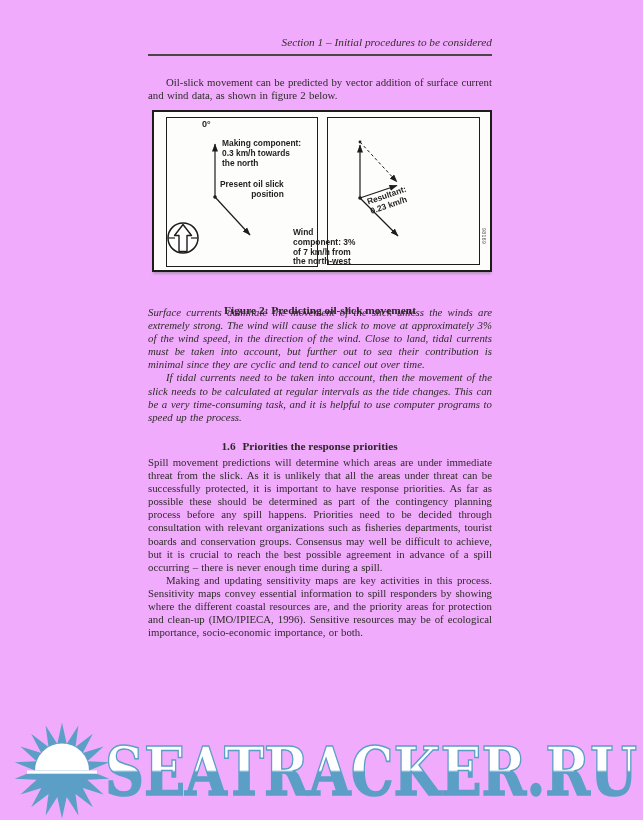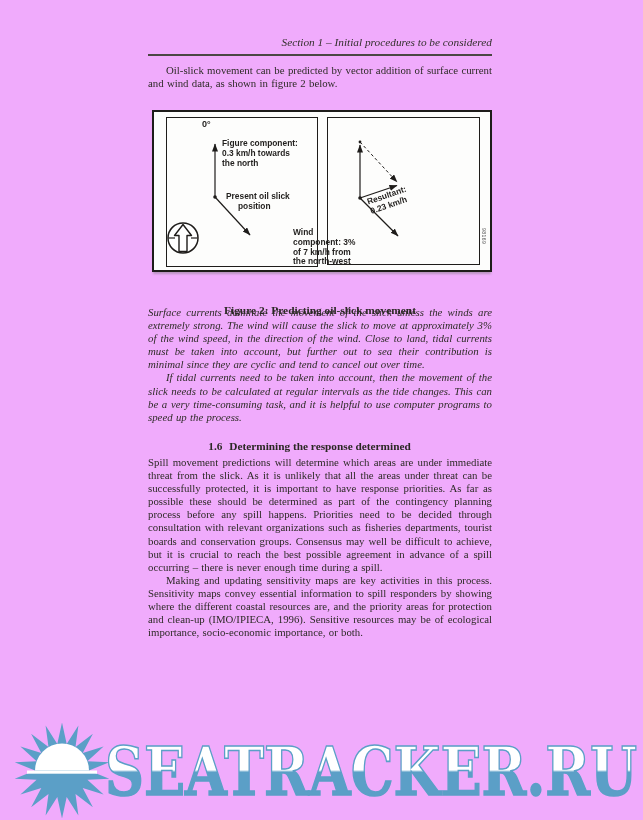--- a/index.html
+++ b/index.html
@@ -7,41 +7,41 @@
         font-family:"Liberation Serif",serif;color:#2d2a27;padding-left:40px;}
   
   .hdr{position:absolute;left:148px;top:36px;width:344px;text-align:right;
        font-style:italic;font-size:11.3px;color:#33302c;}
   .hdr-rule{position:absolute;left:148px;top:54px;width:344px;height:2px;background:#4a4743;}
   
   .col{position:absolute;left:148px;width:344px;font-size:10.8px;line-height:13.1px;
        text-align:justify;word-spacing:0.6px;color:#2e2b27;}
   .col p{margin:0;}
   .indent{text-indent:18px;}
-  .intro{top:64px;}
+  .intro{top:76px;}
   .col1{top:306px;font-style:italic;}
   .col2{top:456px;}
   .sec-head{position:absolute;left:127px;top:440px;width:365px;font-weight:bold;
             font-size:11.3px;color:#2b2824;display:flex;justify-content:center;}
   .sec-num{width:21px;flex:none;}
   .caption{position:absolute;left:148px;top:283px;width:344px;text-align:center;
            font-weight:bold;font-size:11.4px;color:#2b2824;margin-top:21px;}
   .pgnum{position:absolute;left:148px;top:676px;width:344px;text-align:center;
          font-size:11px;color:#3a3733;}
   
   .fig{position:absolute;left:152px;top:110px;width:336px;height:158px;
        border:2px solid #1e1c1a;background:#fdfdfc;
        box-shadow:0 3px 2px -1px rgba(120,120,120,.45);}
   .panel{position:absolute;border:1.5px solid #1e1c1a;background:transparent;}
   .panel.left{left:12px;top:5px;width:150px;height:148px;}
   .panel.right{left:173px;top:5px;width:151px;height:146px;}
   .fig svg.diagram{position:absolute;left:0;top:0;width:336px;height:158px;}
   .flabel{position:absolute;font-family:"Liberation Sans",sans-serif;font-weight:bold;
           font-size:8.4px;line-height:9.8px;color:#211f1d;white-space:nowrap;}
-  .flabel .ind{padding-left:12px;}
+  .flabel .ind{padding-left:12px;text-align:right;}
   .rot-res{transform:rotate(-19deg);transform-origin:left top;}
   .figid{position:absolute;left:327px;top:116px;font-family:"Liberation Sans",sans-serif;
          font-size:5px;color:#555;writing-mode:vertical-rl;letter-spacing:.5px;}
   
   .wm{position:absolute;left:0;top:718px;width:620px;height:102px;}
   .wm svg{position:absolute;}
 </style>
 </head>
 <body>
 
@@ -85,26 +85,26 @@
         <line x1="206" y1="86" x2="243" y2="73.5" stroke="#1e1c1a" stroke-width="1.2" marker-end="url(#ah)"></line>
         <line x1="206" y1="86" x2="244" y2="124" stroke="#1e1c1a" stroke-width="1.2" marker-end="url(#ah)"></line>
         <circle cx="206" cy="86" r="1.8" fill="#1e1c1a"></circle>
         <circle cx="206" cy="30" r="1.4" fill="#1e1c1a"></circle>
       </g>
     </svg>
 
     <div class="flabel" style="left:48px;top:8px;font-size:9px;">0°</div>
 
     <div class="flabel" style="left:68px;top:27px;">
-      <div>Figure component:</div>
+      <div>Making component:</div>
       <div>0.3 km/h towards</div>
       <div>the north</div>
     </div>
 
-    <div class="flabel" style="left:66px;top:80px;margin-left:6px;">
+    <div class="flabel" style="left:66px;top:68px;">
       <div>Present oil slick</div>
       <div class="ind">position</div>
     </div>
 
     <div class="flabel" style="left:103px;top:116px;margin-left:36px;">
       <div>Wind</div>
       <div>component: 3%</div>
       <div>of 7 km/h from</div>
       <div>the north-west</div>
     </div>
@@ -119,21 +119,21 @@
 
   <div class="caption">Figure 2: Predicting oil-slick movement</div>
 
   <div class="col col1">
     <p>Surface currents dominate the movement of the slick unless the winds are extremely strong. The wind will cause the slick to move at approximately 3% of the wind speed, in the direction of the wind. Close to land, tidal currents must be taken into account, but further out to sea their contribution is minimal since they are cyclic and tend to cancel out over time.</p>
     <p class="indent">If tidal currents need to be taken into account, then the movement of the slick needs to be calculated at regular intervals as the tide changes. This can be a very time-consuming task, and it is helpful to use computer programs to speed up the process.</p>
   </div>
 
   <div class="sec-head">
     <span class="sec-num">1.6</span>
-    <span>Determining the response determined</span>
+    <span>Priorities the response priorities</span>
   </div>
 
   <div class="col col2">
     <p>Spill movement predictions will determine which areas are under immediate threat from the slick. As it is unlikely that all the areas under threat can be successfully protected, it is important to have response priorities. As far as possible these should be determined as part of the contingency planning process before any spill happens. Priorities need to be decided through consultation with relevant organizations such as fisheries departments, tourist boards and conservation groups. Consensus may well be difficult to achieve, but it is crucial to reach the best possible agreement in advance of a spill occurring – there is never enough time during a spill.</p>
     <p class="indent">Making and updating sensitivity maps are key activities in this process. Sensitivity maps convey essential information to spill responders by showing where the different coastal resources are, and the priority areas for protection and clean-up (IMO/IPIECA, 1996). Sensitive resources may be of ecological importance, socio-economic importance, or both.</p>
   </div>
 
 
   <div class="wm">
     <svg style="left:6px;top:4px;" width="112" height="97" viewBox="0 0 112 97">

